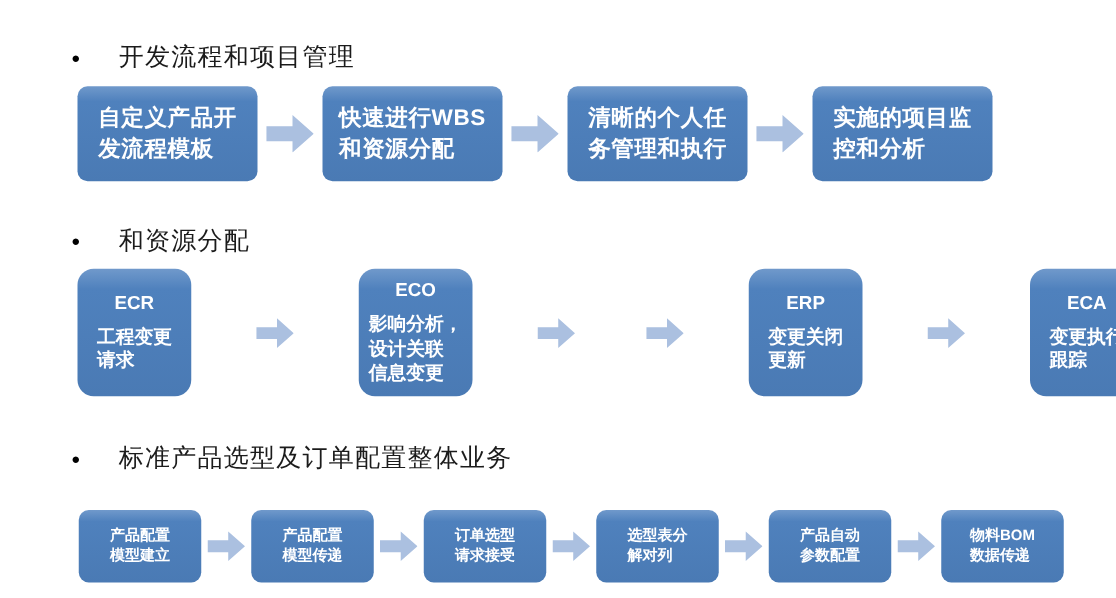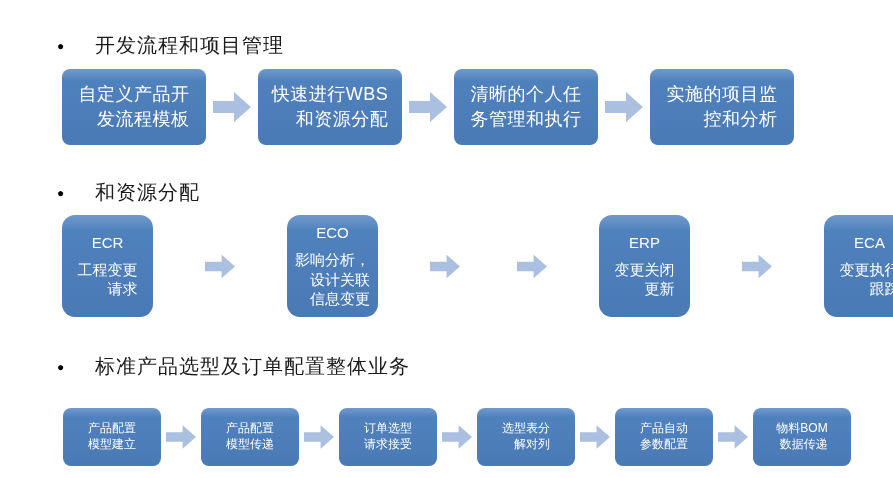--- a/index.html
+++ b/index.html
@@ -31,26 +31,26 @@
     color: #1b1b1b;
   }
   .flow-row {
     display: flex;
     align-items: center;
   }
   .box {
     box-sizing: border-box;
     background: linear-gradient(180deg, #7099cb 0%, #4f81bd 16%, #4a7ab4 100%);
     color: #ffffff;
-    font-weight: normal;
+    font-weight: bold;
     display: flex;
     flex-direction: column;
     align-items: center;
     justify-content: center;
-    text-align: right;
+    text-align: left;
     flex: 0 0 auto;
   }
   .box-text { white-space: pre-line; }
   .box-code:empty { display: none; }
   .arrow-wrap {
     display: flex;
     align-items: center;
     justify-content: center;
     flex: 0 0 auto;
   }

